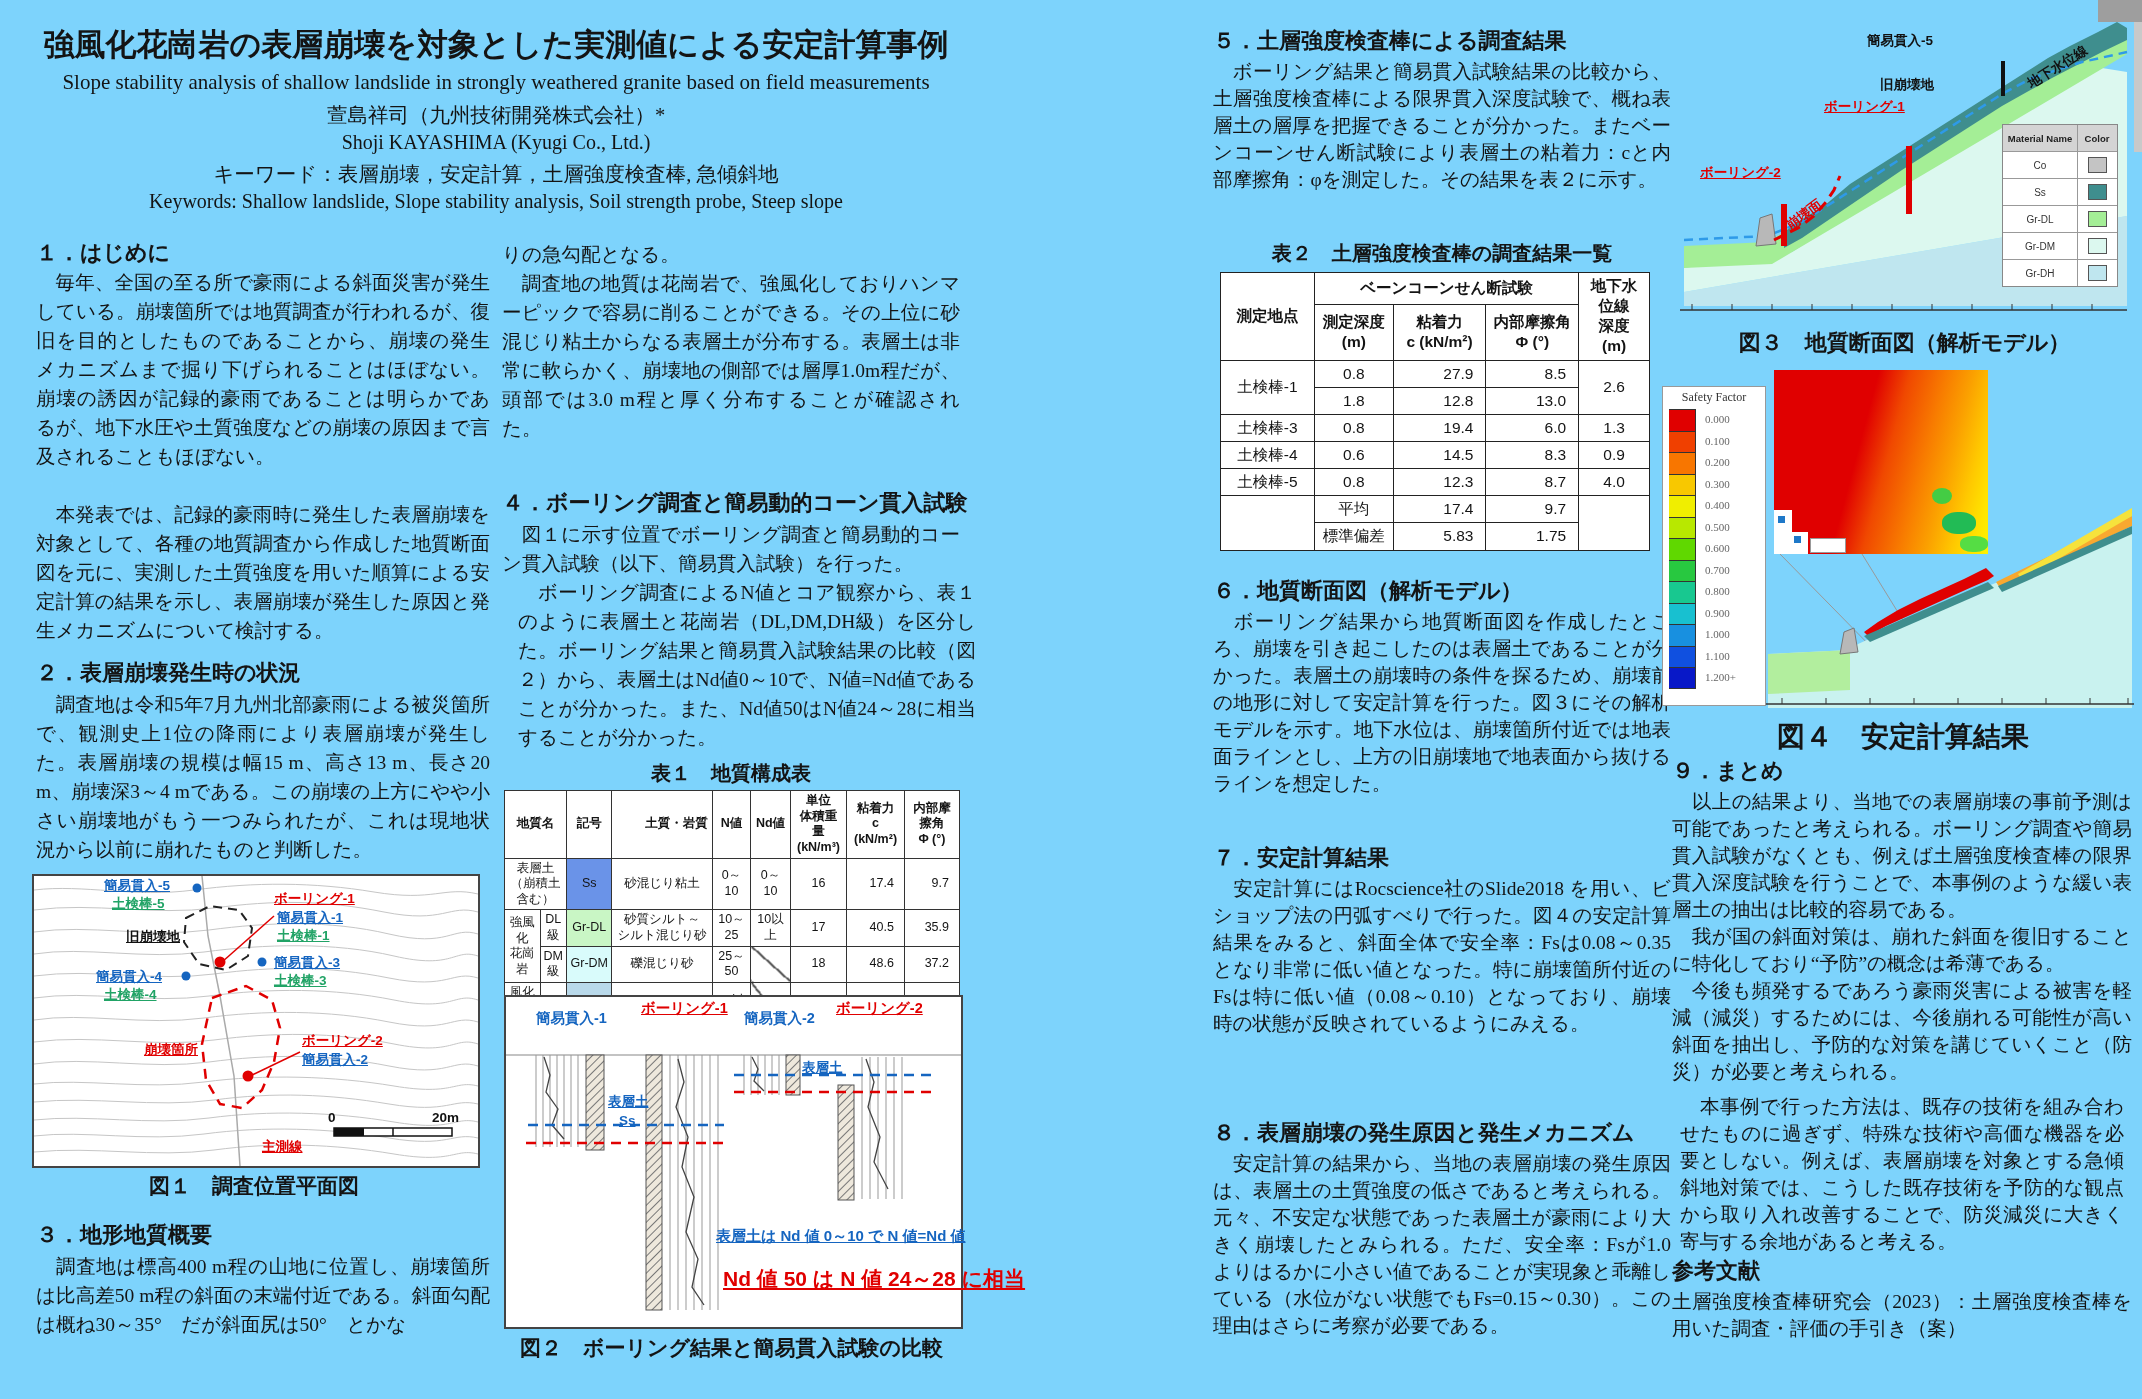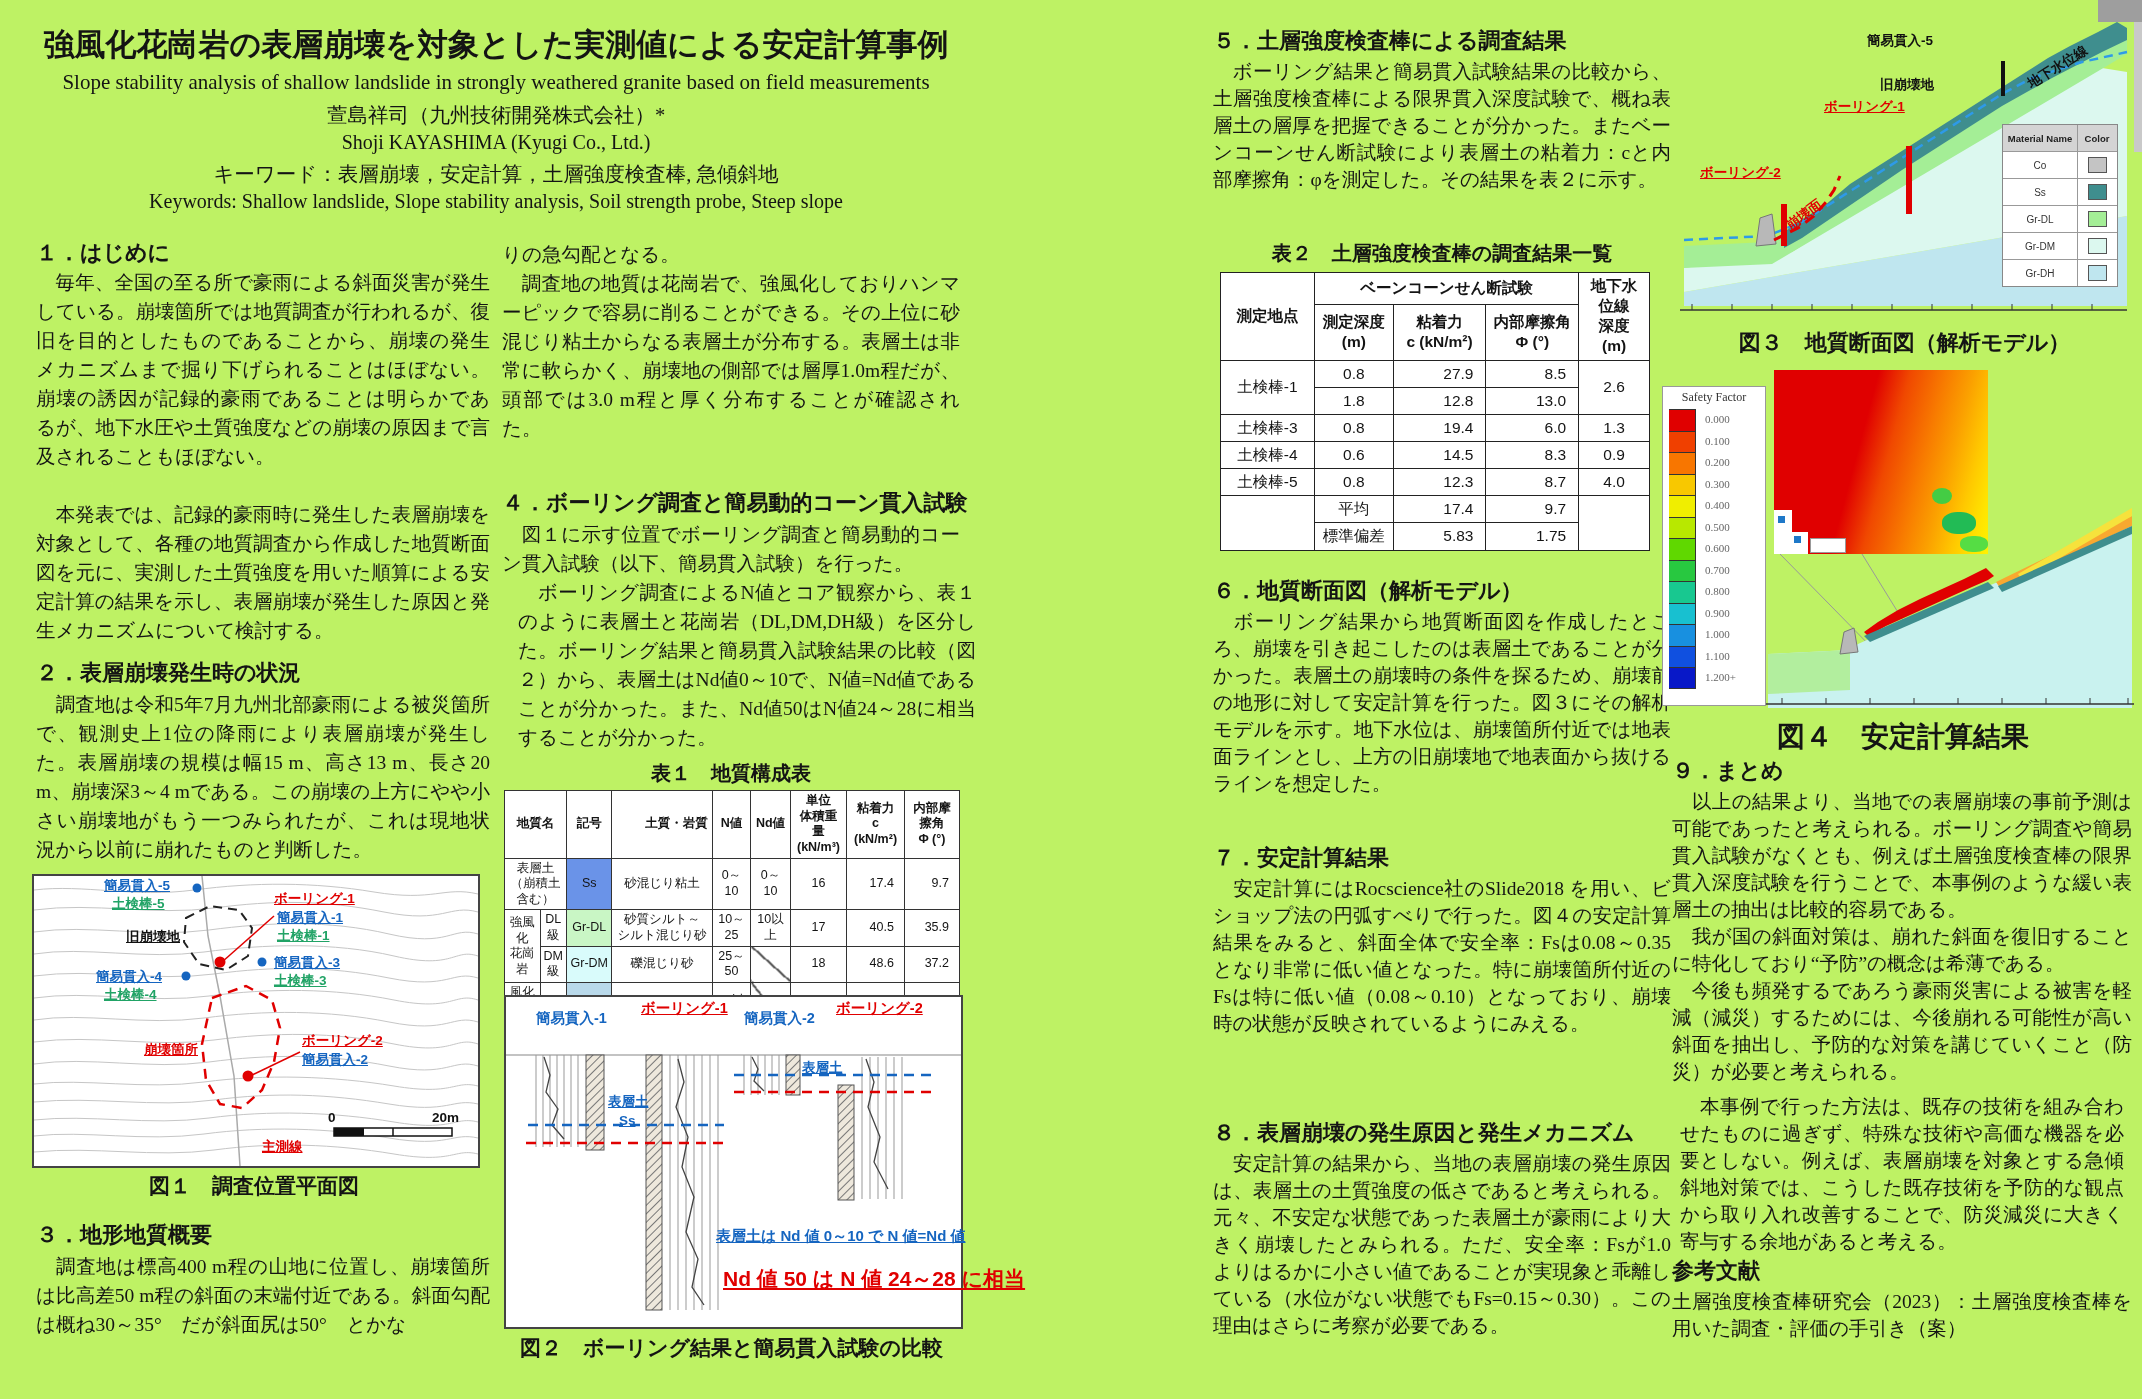--- a/index.html
+++ b/index.html
@@ -1,16 +1,16 @@
 <!DOCTYPE html>
 <html><head>
 <meta charset="utf-8">
 <style>
   html,body{margin:0;padding:0;background:#888;}
-  #page{position:relative;width:2142px;height:1399px;background:#bef264;overflow:hidden;
+  #page{position:relative;width:2142px;height:1399px;background:#7dd3fc;overflow:hidden;
         font-family:"Liberation Serif",serif;color:#141414;}
   .abs{position:absolute;}
   .ctr{text-align:center;}
   .hd{font-family:"Liberation Sans",sans-serif;font-weight:bold;font-size:22px;white-space:nowrap;}
   .body{font-size:19.5px;line-height:29px;text-align:justify;}
   .body27{font-size:19.5px;line-height:27px;text-align:justify;}
   .cap{font-family:"Liberation Sans",sans-serif;font-weight:bold;font-size:21px;}
   .pre{white-space:pre-line;}
   
   .lbl{font-family:"Liberation Sans",sans-serif;font-weight:bold;font-size:13.5px;white-space:nowrap;position:absolute;}

